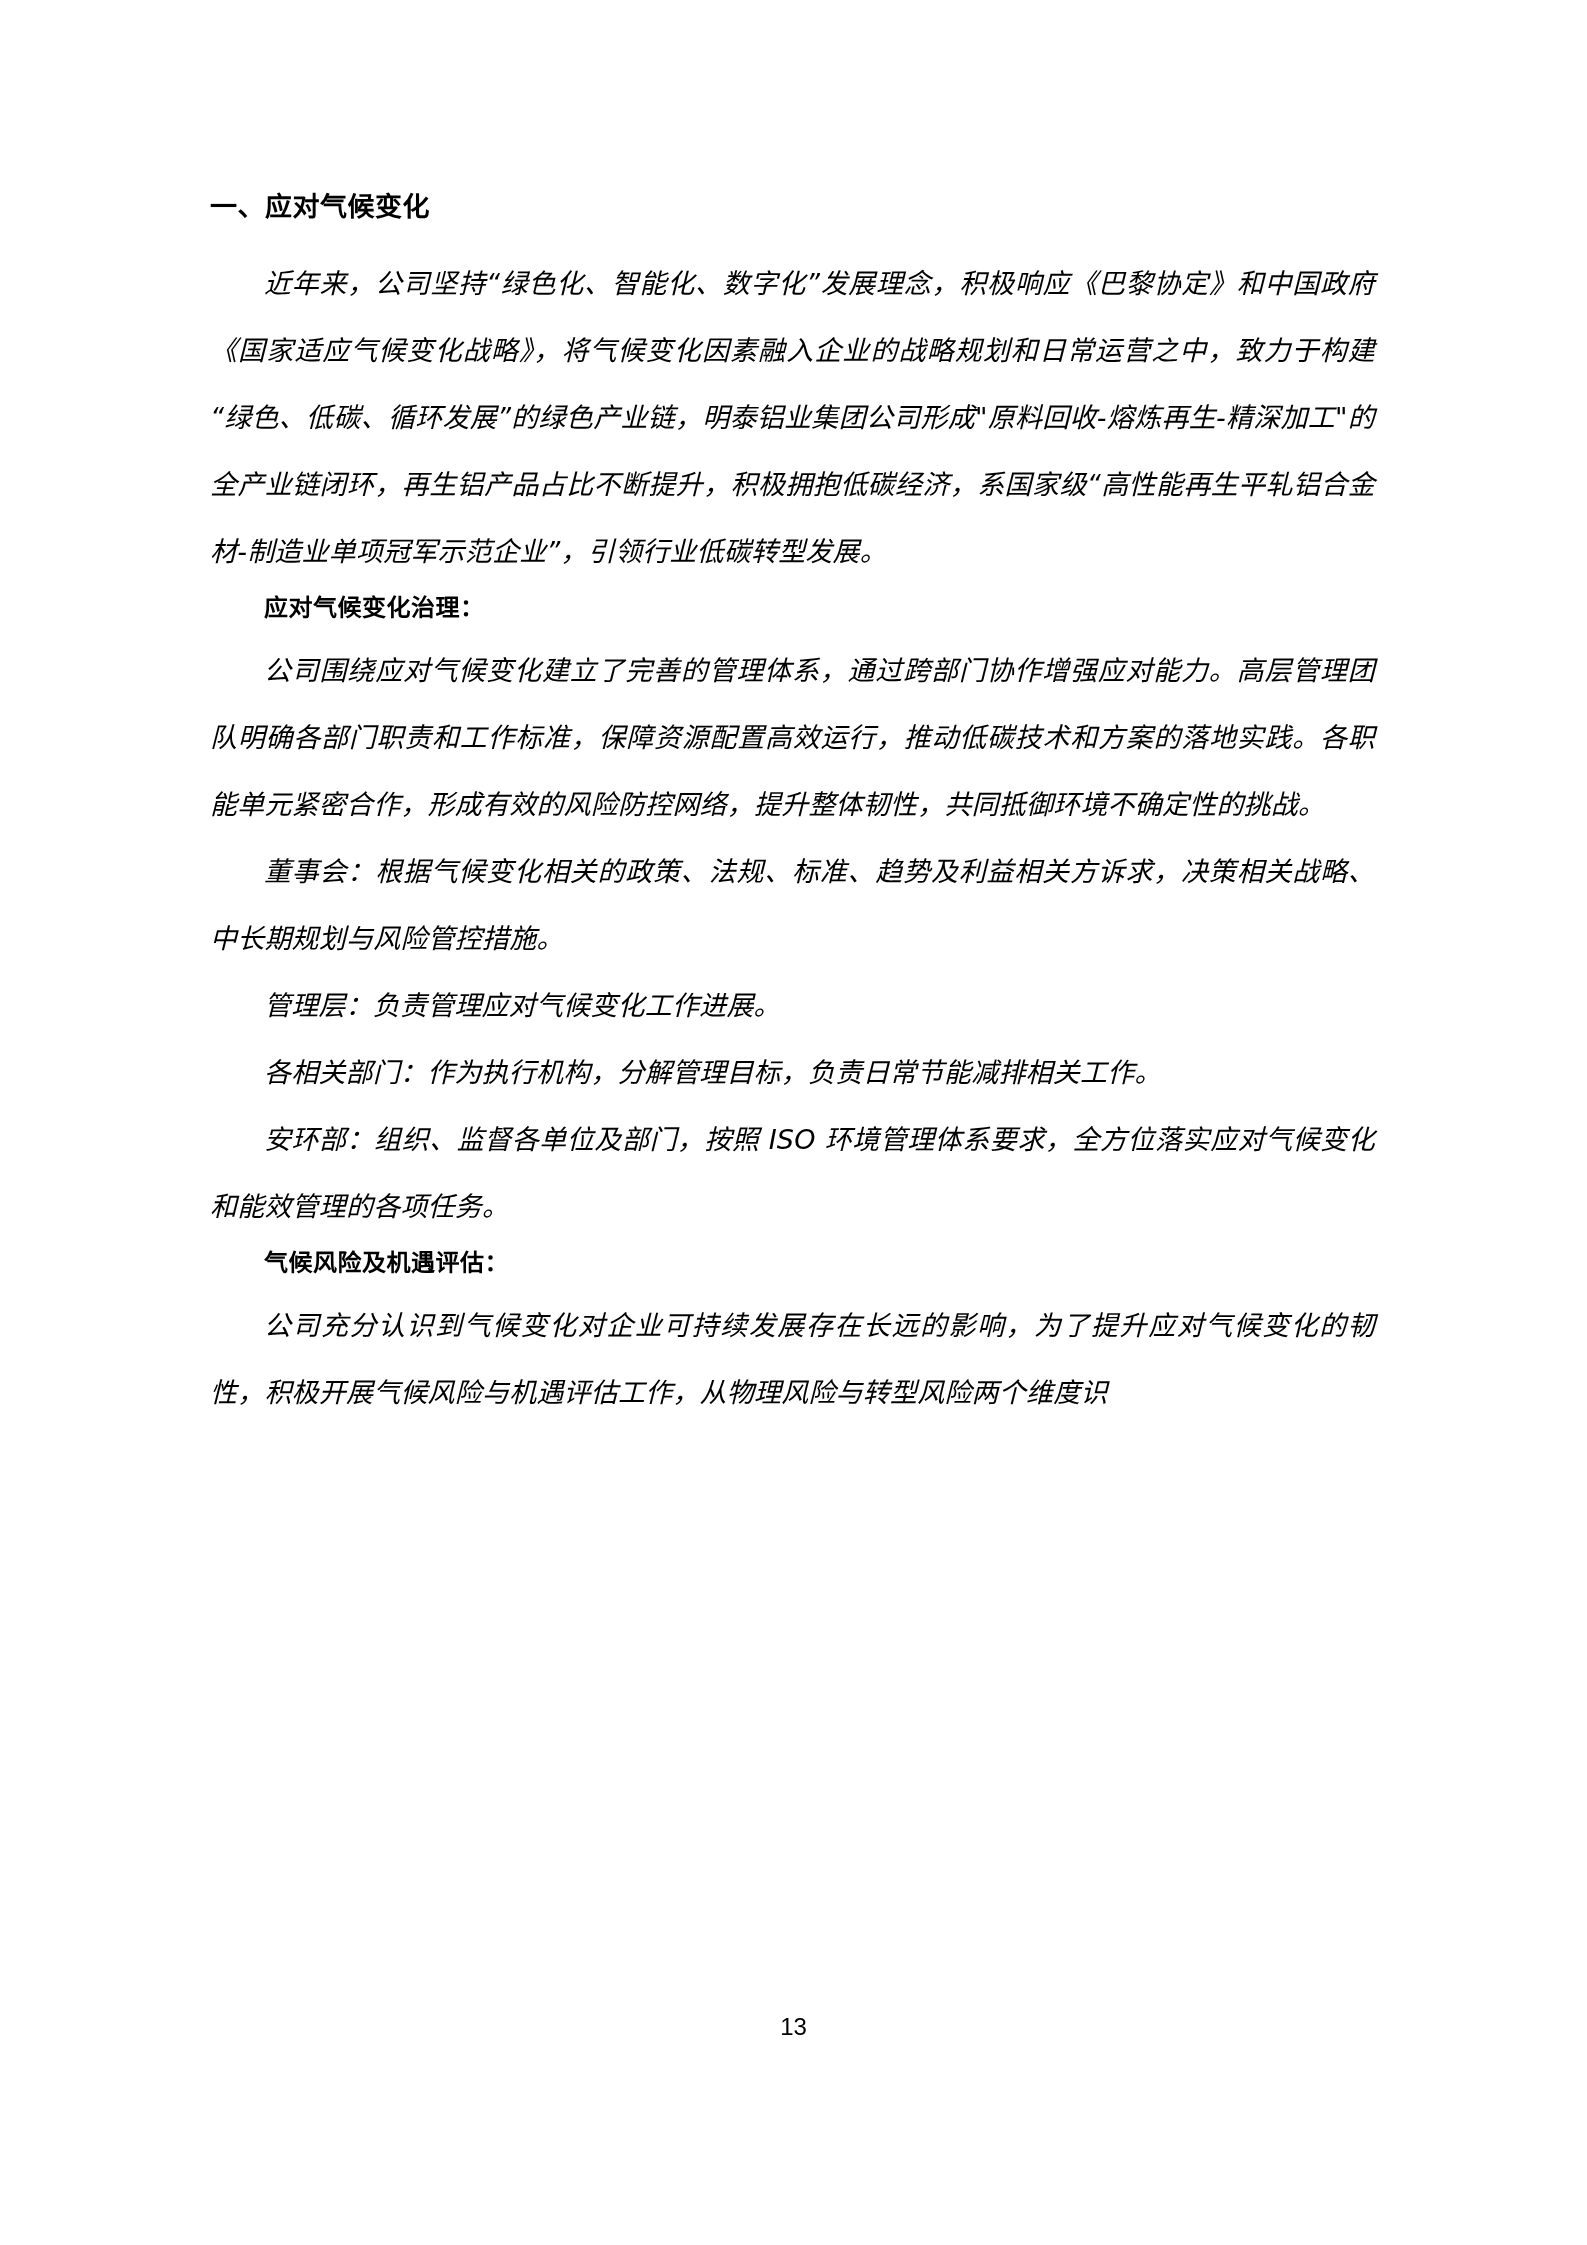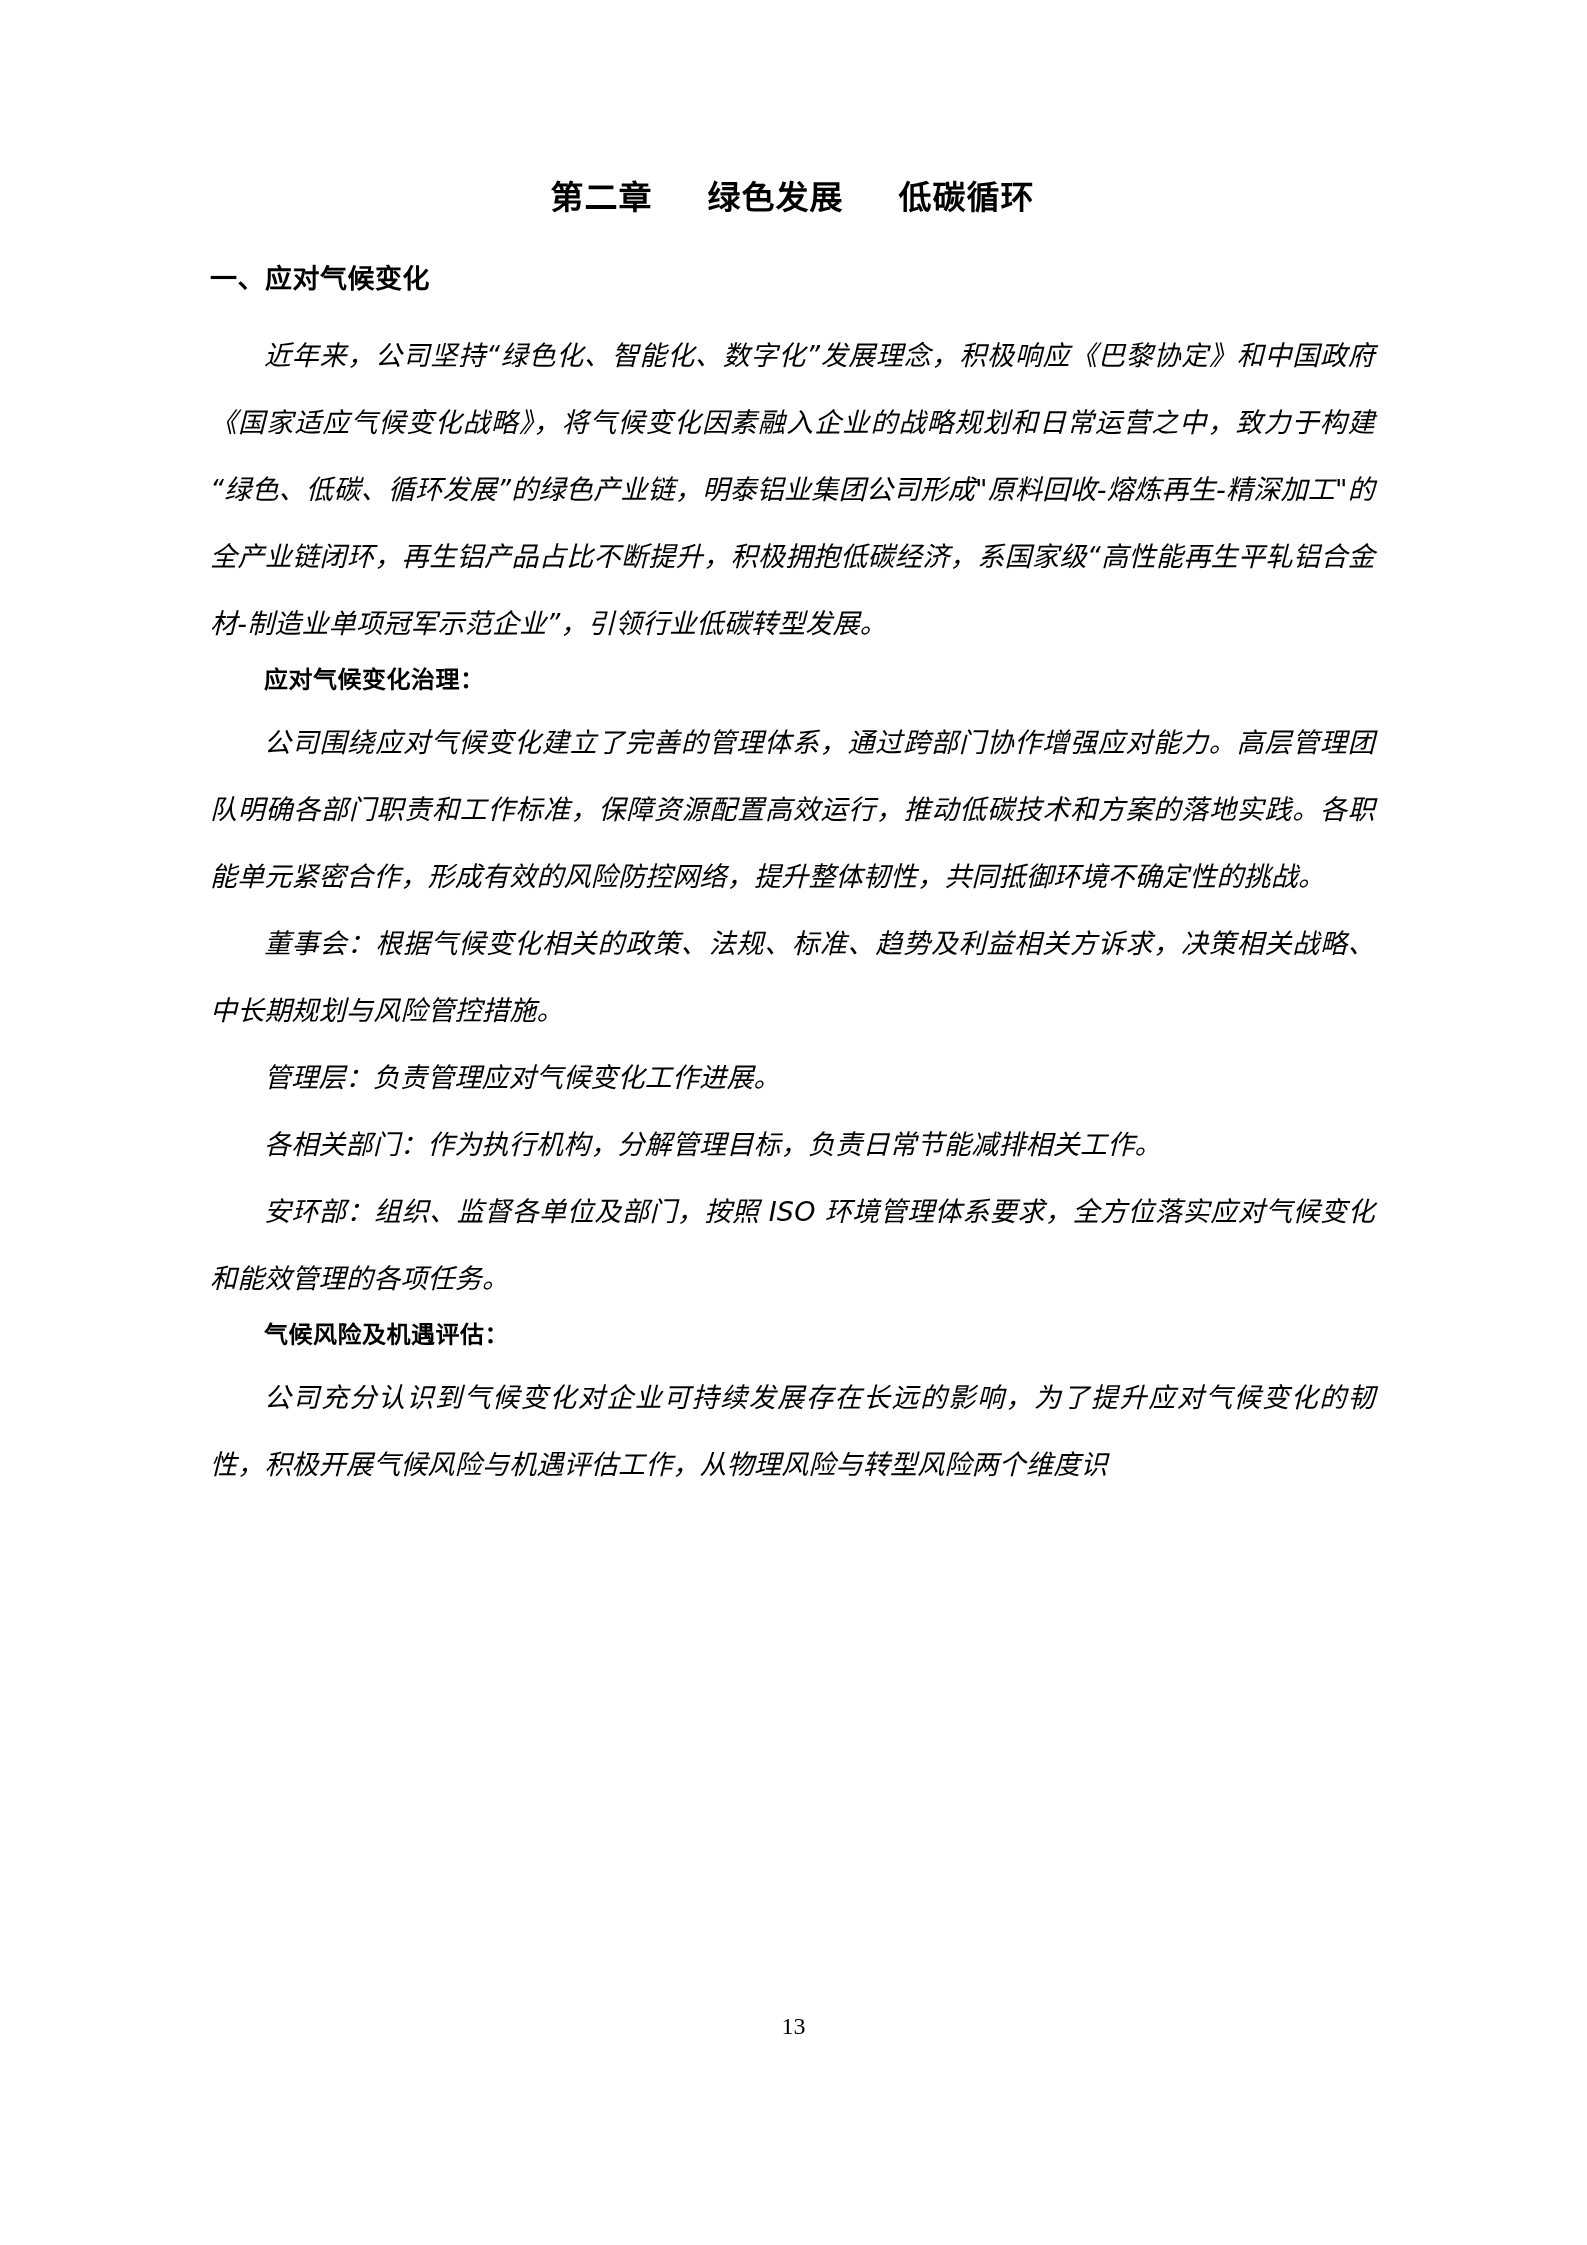--- a/index.html
+++ b/index.html
@@ -67,37 +67,30 @@
     margin-bottom: 4px;
     font-style: italic;
   }
   .page-number {
     position: absolute;
     left: 0;
     right: 0;
     top: 2013px;
     text-align: center;
     font-size: 24px;
-    font-family: Liberation Serif, serif;
+    font-family: Liberation Sans, sans-serif;
   }
 </style>
 </head>
 <body>
 
 <div class="page">
 
   <div class="content">
 
-    <h1 class="chapter-title">
-      <span>第二章</span>
-      <span class="gap"></span>
-      <span>绿色发展</span>
-      <span class="gap"></span>
-      <span>低碳循环</span>
-    </h1>
 
     <h2 class="section-heading">一、应对气候变化</h2>
 
     <div class="blk">
       <p class="body-text">近年来，公司坚持“绿色化、智能化、数字化”发展理念，积极响应《巴黎协定》和中国政府《国家适应气候变化战略》，将气候变化因素融入企业的战略规划和日常运营之中，致力于构建“绿色、低碳、循环发展”的绿色产业链，明泰铝业集团公司形成"原料回收-熔炼再生-精深加工"的全产业链闭环，再生铝产品占比不断提升，积极拥抱低碳经济，系国家级“高性能再生平轧铝合金材-制造业单项冠军示范企业”，引领行业低碳转型发展。</p>
     </div>
 
     <h3 class="sub-heading">应对气候变化治理：</h3>
 
     <div class="blk">

